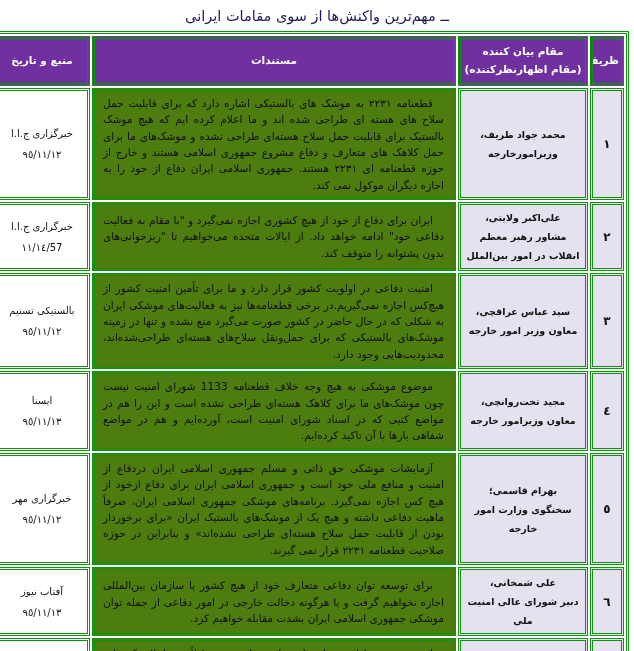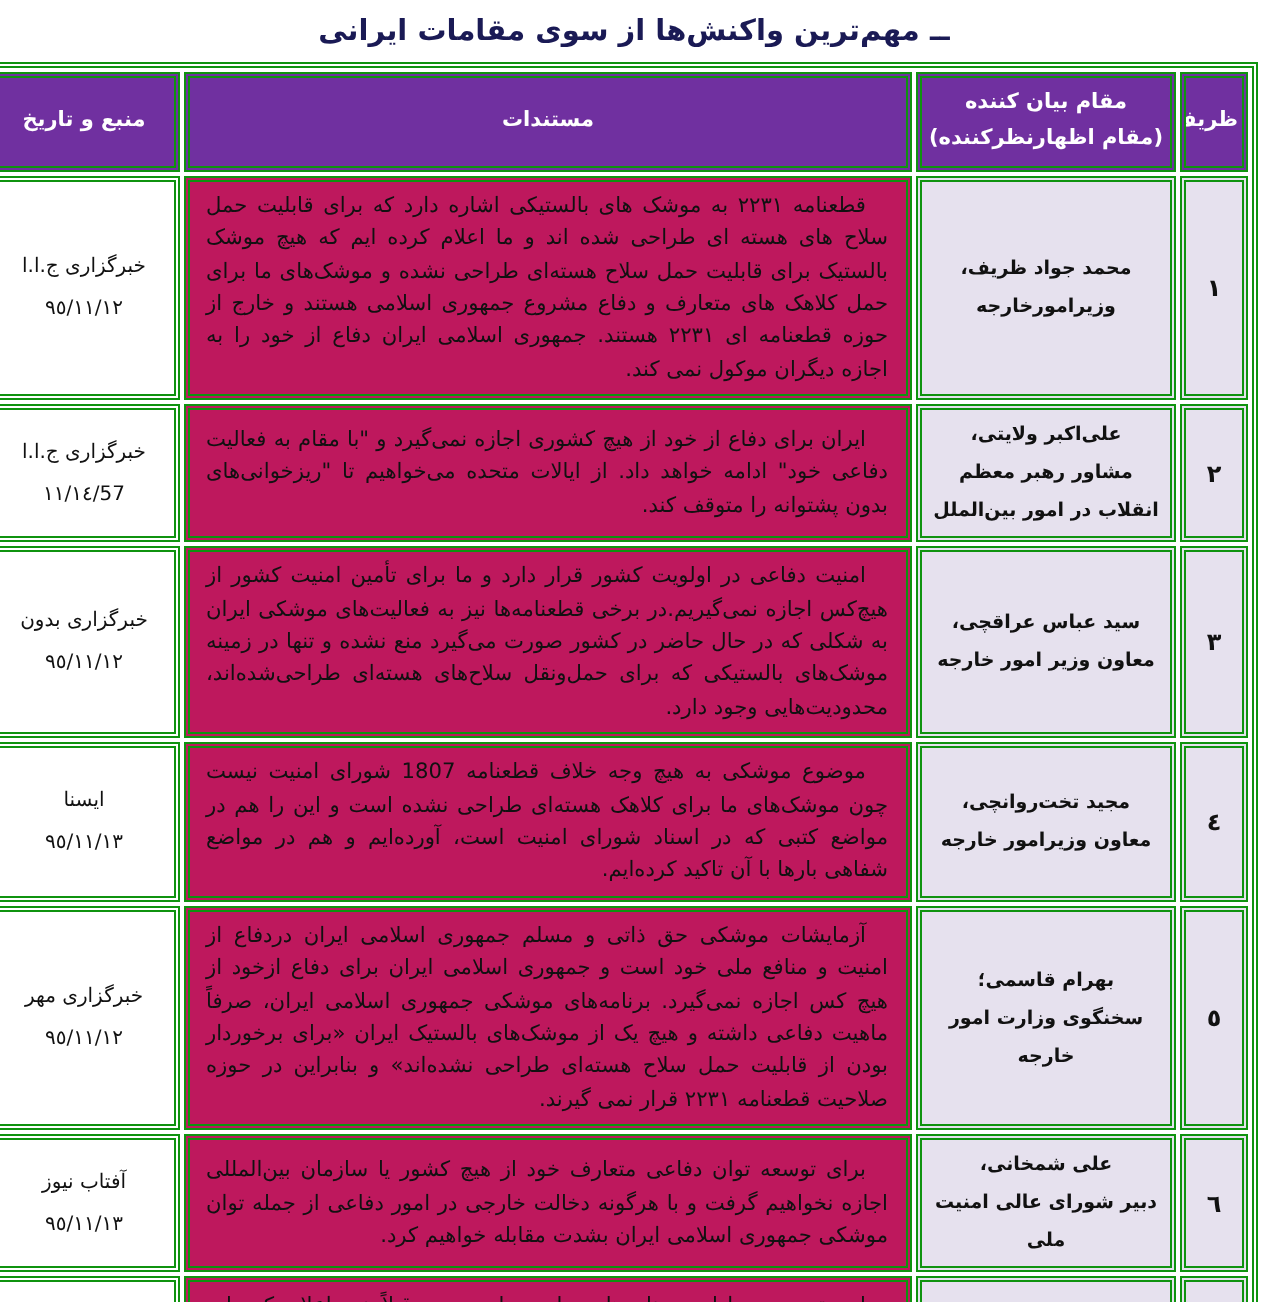--- a/index.html
+++ b/index.html
@@ -6,21 +6,21 @@
   html, body {
     margin: 0; padding: 0;
     width: 634px;
     background: #ffffff;
     font-family: "DejaVu Sans", sans-serif;
   }
   .page { width: 634px; padding: 4px 5px 4px 5px; direction: rtl; }
 
   .page-title {
     text-align: center;
-    font-weight: bold;
+    font-weight: normal;
     font-size: 14.5px;
     color: #1a1a55;
     padding: 4px 0 7px 0;
     direction: rtl;
   }
 
   table.reactions {
     direction: rtl;
     width: 624px;
     margin: 0 auto;
@@ -59,21 +59,21 @@
   td.off-cell {
     background: #E6E1EE;
     text-align: center;
     font-weight: bold;
     font-size: 9.5px;
     color: #111;
     line-height: 2.0;
     padding: 3px 4px;
   }
   td.doc-cell {
-    background: #be185d;
+    background: #4d7c0f;
     text-align: justify;
     font-size: 10.6px;
     color: #111;
     line-height: 1.55;
     padding: 4px 9px 4px 8px;
   }
   td.doc-cell .statement { text-indent: 11px; }
   td.src-cell {
     background: #ffffff;
     text-align: center;
@@ -148,32 +148,32 @@
       <tr class="row-3">
         <td class="num-cell">٣</td>
         <td class="off-cell">
           <div>سید عباس عراقچی،</div>
           <div>معاون وزیر امور خارجه</div>
         </td>
         <td class="doc-cell">
           <div class="statement">امنیت دفاعی در اولویت کشور قرار دارد و ما برای تأمین امنیت کشور از هیچ‌کس اجازه نمی‌گیریم.در برخی قطعنامه‌ها نیز به فعالیت‌های موشکی ایران به شکلی که در حال حاضر در کشور صورت می‌گیرد منع نشده و تنها در زمینه موشک‌های بالستیکی که برای حمل‌ونقل سلاح‌های هسته‌ای طراحی‌شده‌اند، محدودیت‌هایی وجود دارد.</div>
         </td>
         <td class="src-cell">
-          <div>خبرگزاری بدون</div>
+          <div>بالستیکی تسنیم</div>
           <div>٩٥/١١/١٢</div>
         </td>
       </tr>
       <tr class="row-4">
         <td class="num-cell">٤</td>
         <td class="off-cell">
           <div>مجید تخت‌روانچی،</div>
           <div>معاون وزیرامور خارجه</div>
         </td>
         <td class="doc-cell">
-          <div class="statement">موضوع موشکی به هیچ وجه خلاف قطعنامه 1807 شورای امنیت نیست چون موشک‌های ما برای کلاهک هسته‌ای طراحی نشده است و این را هم در مواضع کتبی که در اسناد شورای امنیت است، آورده‌ایم و هم در مواضع شفاهی بارها با آن تاکید کرده‌ایم.</div>
+          <div class="statement">موضوع موشکی به هیچ وجه خلاف قطعنامه 1133 شورای امنیت نیست چون موشک‌های ما برای کلاهک هسته‌ای طراحی نشده است و این را هم در مواضع کتبی که در اسناد شورای امنیت است، آورده‌ایم و هم در مواضع شفاهی بارها با آن تاکید کرده‌ایم.</div>
         </td>
         <td class="src-cell">
           <div>ایسنا</div>
           <div>٩٥/١١/١٣</div>
         </td>
       </tr>
       <tr class="row-5">
         <td class="num-cell">٥</td>
         <td class="off-cell">
           <div>بهرام قاسمی؛</div>

